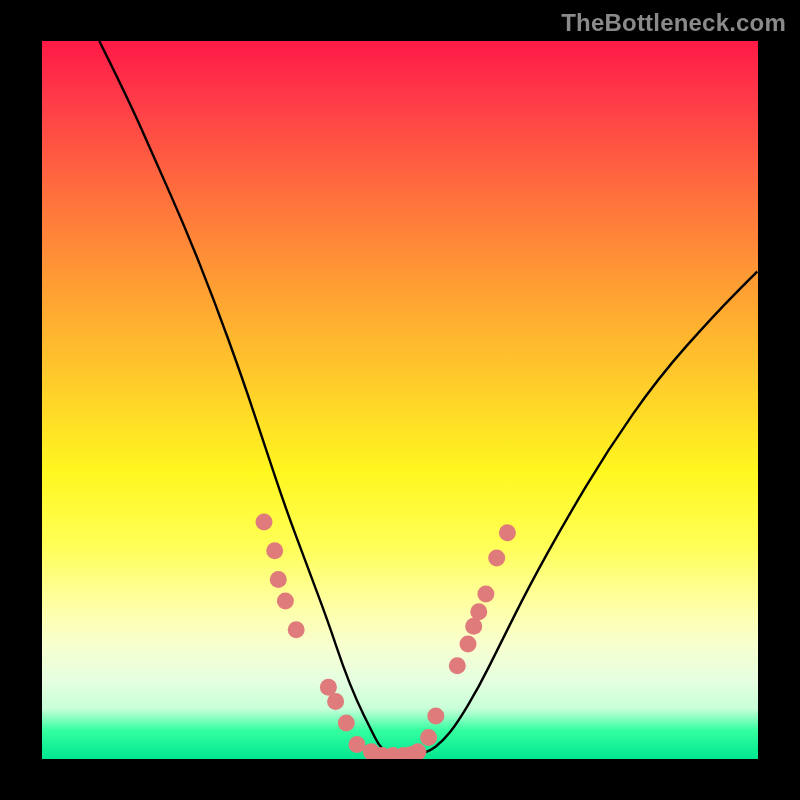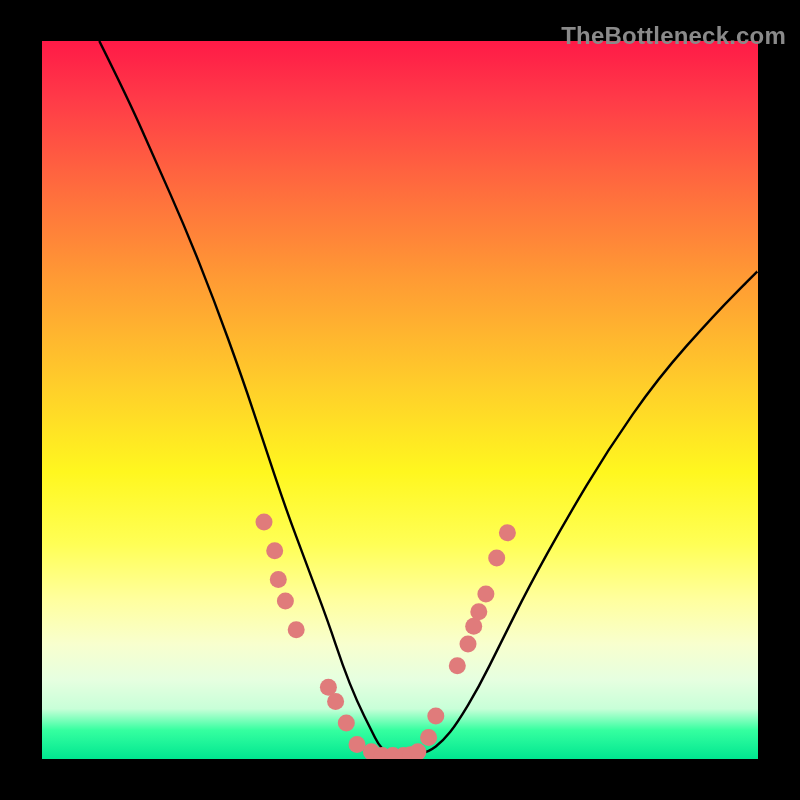--- a/index.html
+++ b/index.html
@@ -33,21 +33,21 @@
       #ffffa0 78%,
       #f8ffce 84%,
       #e6ffe0 89%,
       #c8ffd8 93%,
       #35ffa0 96%,
       #00e690 100%
     );
   }
   .watermark {
     position: absolute;
-    top: 22px;
+    top: 9px;
     right: 14px;
     font-family: Arial, Helvetica, sans-serif;
     font-size: 24px;
     font-weight: 600;
     color: #8a8a8a;
     letter-spacing: 0.2px;
     user-select: none;
     pointer-events: none;
   }
   svg.curve {

